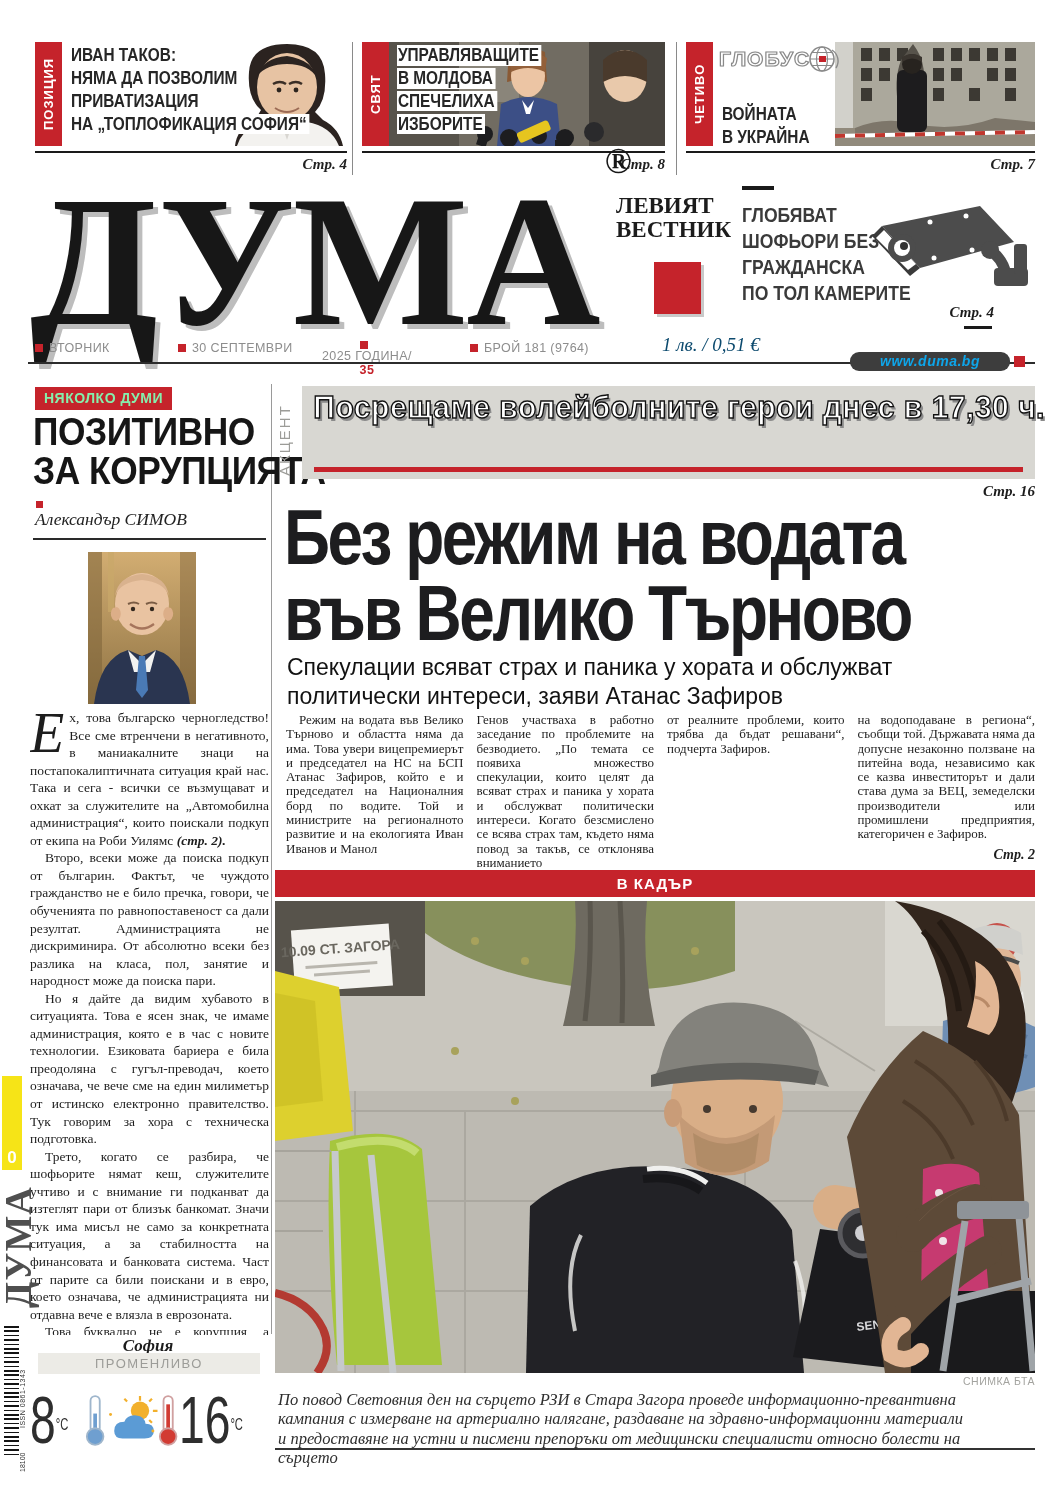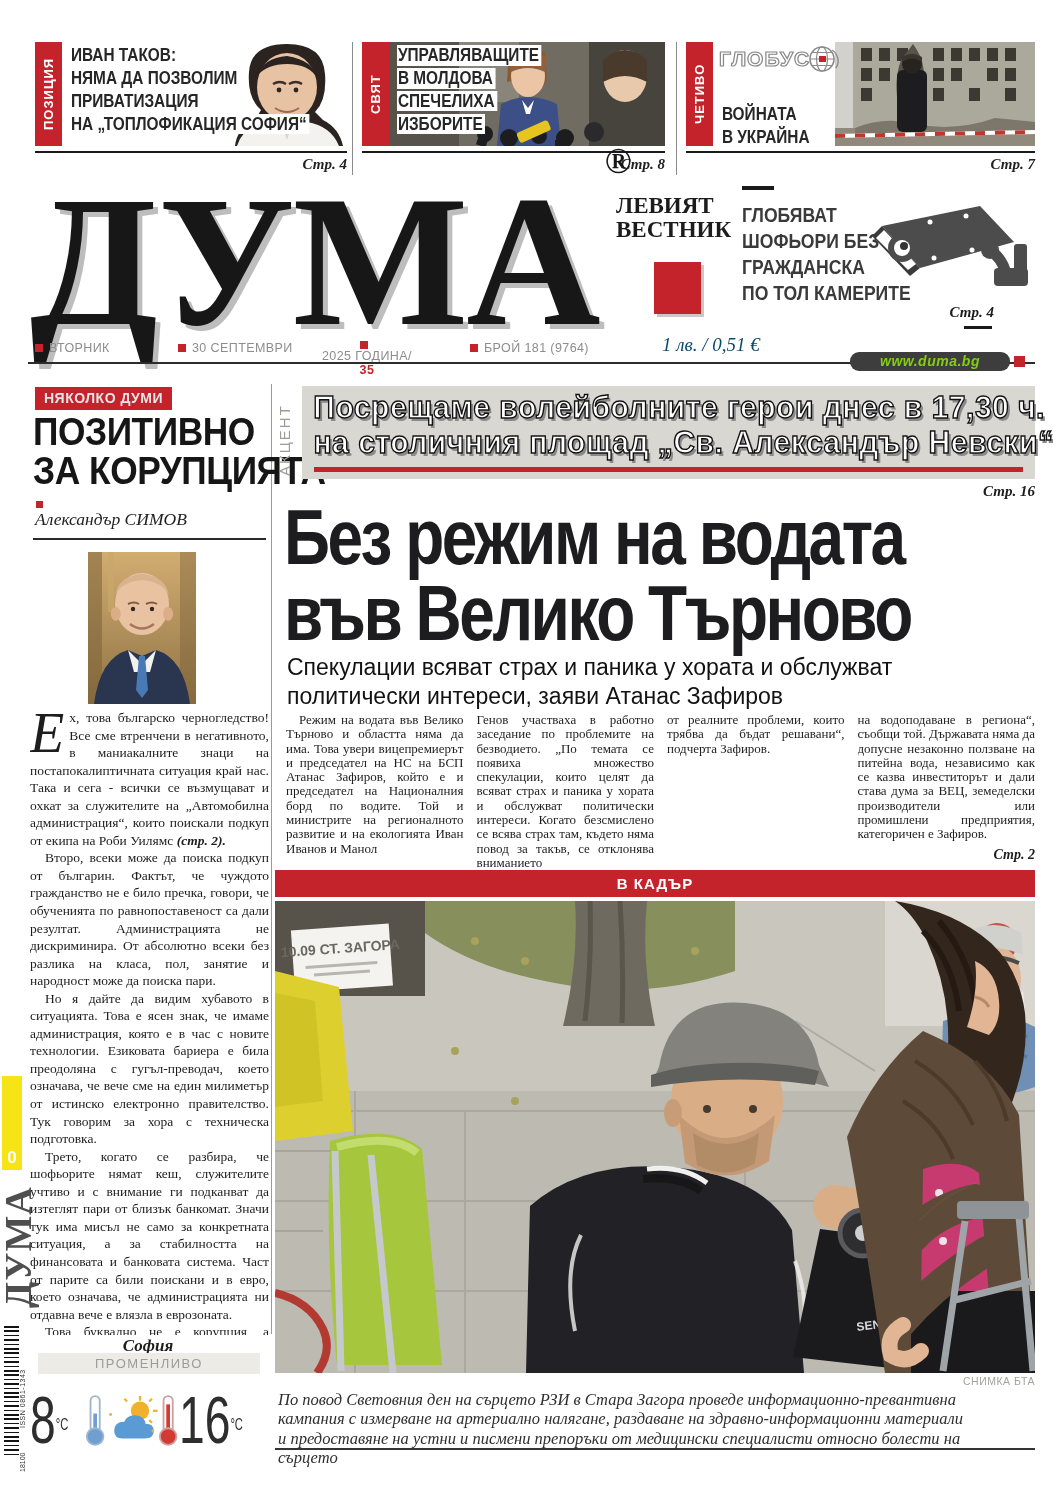--- a/index.html
+++ b/index.html
@@ -59,29 +59,29 @@
   .promo-page { position:absolute; right:42px; top:118px; font-style:italic; font-weight:bold; font-size:15px; }
   .promo-dash2 { position:absolute; right:44px; top:140px; width:28px; height:3px; background:#1a1a1a; }
 
   .dateline { position:absolute; left:35px; top:341px; width:580px; height:16px; }
   .dl-item { position:absolute; top:0; display:flex; align-items:center; font-family:"Liberation Sans", sans-serif; font-size:12.5px; color:#8d8d8d; letter-spacing:0.4px; }
   .dl-sq { width:8px; height:8px; background:#c5232b; margin-right:6px; flex:0 0 8px; }
   .dl-red { color:#c5232b; font-weight:bold; }
   .mast-rule { position:absolute; left:28px; top:362px; width:1007px; height:2px; background:#2c2c2c; }
   .www-box {
     position:absolute; left:850px; top:352px; width:160px; height:19px; background:#3d3d3d;
-    color:#84cc16; font-family:"Liberation Sans", sans-serif; font-weight:bold; font-style:italic;
+    color:#0ea5e9; font-family:"Liberation Sans", sans-serif; font-weight:bold; font-style:italic;
     font-size:14px; text-align:center; line-height:19px; letter-spacing:0.5px;border-radius:9px;
   }
   .www-sq { position:absolute; left:1014px; top:356px; width:11px; height:11px; background:#c5232b; }
 
   
   .col-divider { position:absolute; left:271px; top:384px; width:1px; height:950px; background:#9a9a9a; }
   .kicker {
-    position:absolute; left:35px; top:387px; background:#c5232b; color:#e5e5e5;
+    position:absolute; left:35px; top:387px; background:#c5232b; color:#86efac;
     font-family:"Liberation Sans", sans-serif; font-weight:bold; font-size:14px;
     padding:3px 9px 4px; letter-spacing:0.5px;
   }
   .op-title { position:absolute; left:33px; top:413px; line-height:1.03; }
   .op-title .cx { font-family:"Liberation Sans", sans-serif; font-weight:bold; font-size:38px; color:#161616; transform:scaleX(0.93); letter-spacing:-0.5px; }
   .op-sq { position:absolute; left:36px; top:501px; width:7px; height:7px; background:#c5232b; }
   .op-author { position:absolute; left:35px; top:509px; font-style:italic; font-size:17.5px; color:#222; }
   .op-rule { position:absolute; left:33px; top:538px; width:233px; height:2px; background:#2a2a2a; }
   .op-photo { position:absolute; left:88px; top:552px; width:108px; height:152px; }
   .op-body {
@@ -408,21 +408,20 @@
       <span>0</span>
     </div>
   <div class="edge-logo vtext">ДУМА</div>
   <div class="edge-barcode"></div>
   <div class="edge-issn vtext">ISSN 0861-1343</div>
   <div class="edge-num vtext">18100</div>
 
   <div class="accent-label vtext">АКЦЕНТ</div>
   <div class="accent-banner">
     <div class="accent-line"><span class="cx">Посрещаме волейболните герои днес в 17,30 ч.</span></div>
-    <div class="accent-line"><span class="cx">на столичния площад „Св. Александър Невски“</span></div>
     <div class="accent-rule"></div>
   </div>
   <div class="accent-page">Стр. 16</div>
 
   <div class="h1">
     <div><span class="cx">Без режим на водата</span></div>
     <div><span class="cx">във Велико Търново</span></div>
   </div>
   <div class="subtitle">Спекулации всяват страх и паника у хората и обслужват политически интереси, заяви Атанас Зафиров</div>
 

